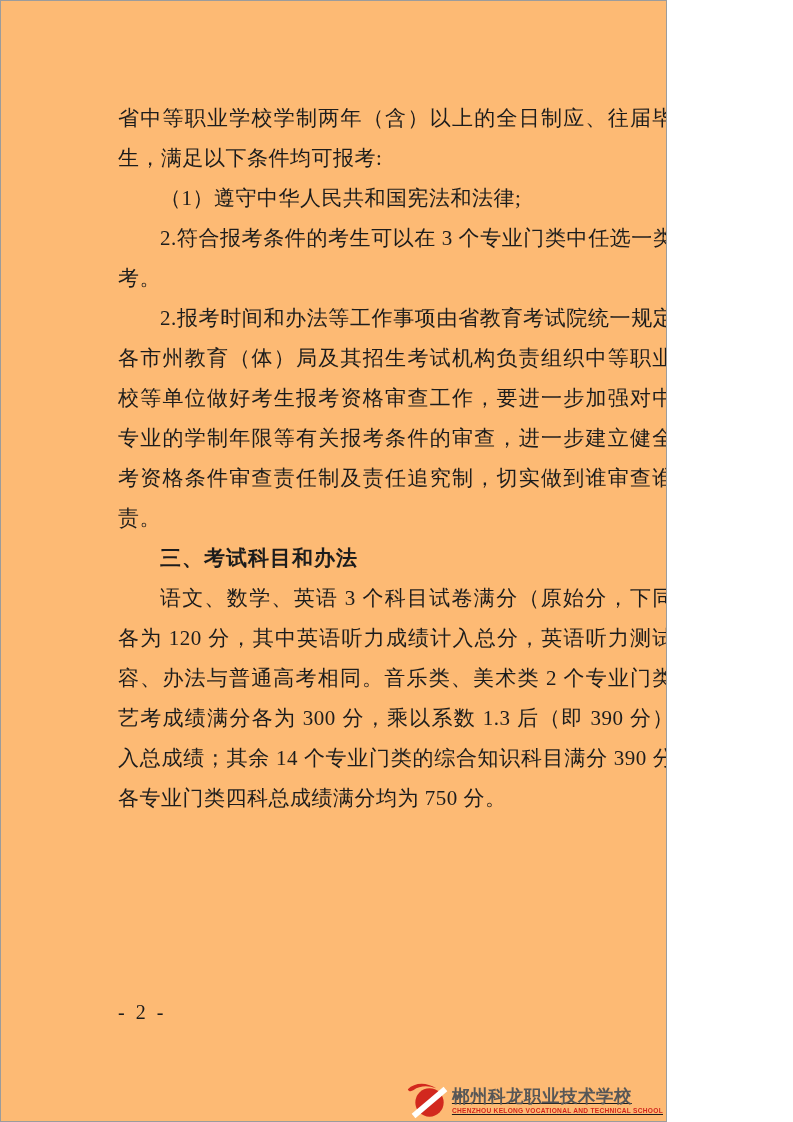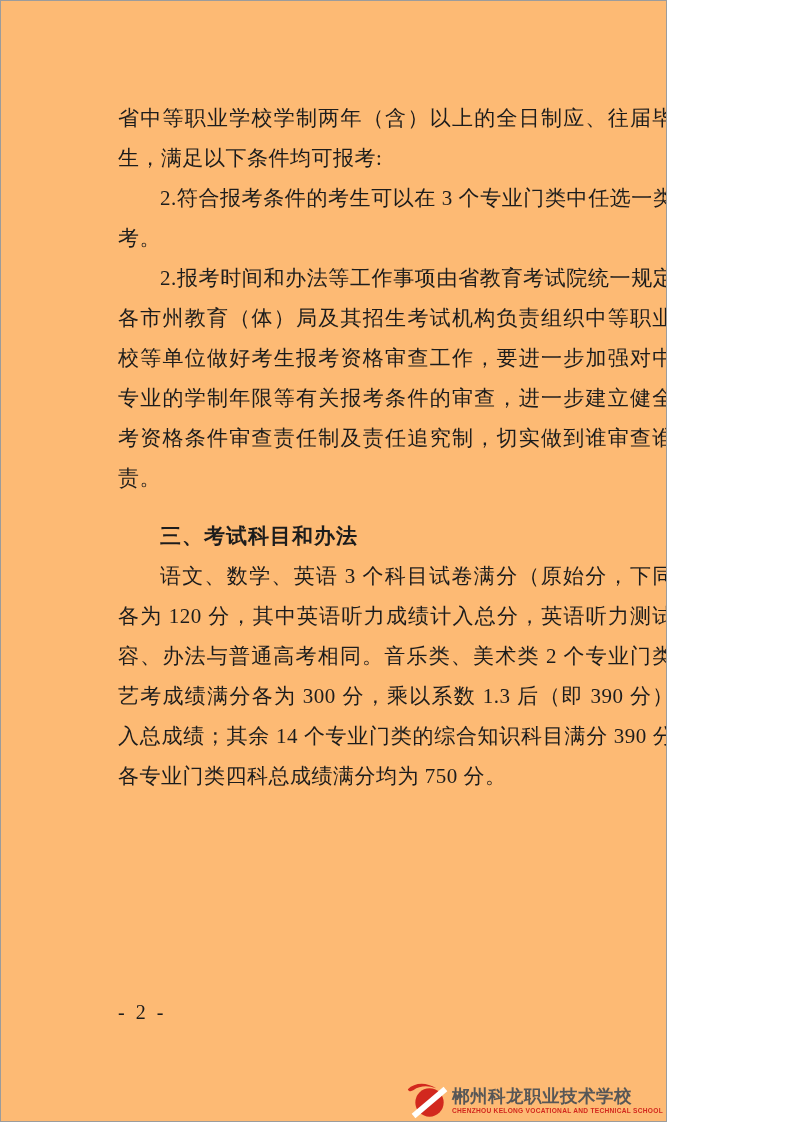--- a/index.html
+++ b/index.html
@@ -34,21 +34,20 @@
     word-break: break-all;
   }
   .doc-body p.indent {
     text-indent: 2em;
   }
   .doc-body p.heading {
     font-family: "Liberation Sans", "DejaVu Sans", sans-serif;
     font-weight: bold;
     font-size: 21px;
     letter-spacing: 1px;
-    margin-top: 18px;
   }
   .page-number {
     position: absolute;
     left: 117px;
     top: 1000px;
     font-size: 20px;
     letter-spacing: 3px;
     color: #1c1c1c;
   }
   .school-logo {
@@ -61,20 +60,21 @@
   }
   .logo-icon {
     width: 42px;
     height: 40px;
     flex: 0 0 auto;
   }
   .logo-text {
     display: flex;
     flex-direction: column;
     justify-content: center;
+    text-decoration: underline;
   }
   .logo-zh {
     font-family: "Liberation Sans", "DejaVu Sans", sans-serif;
     font-weight: bold;
     font-size: 17.5px;
     line-height: 20px;
     letter-spacing: 0.5px;
     color: #575757;
     white-space: nowrap;
   }
@@ -88,20 +88,21 @@
     white-space: nowrap;
   }
 </style>
 </head>
 <body>
 
 <div class="page">
 
   <main class="doc-body">
     <p>省中等职业学校学制两年（含）以上的全日制应、往届毕业生，满足以下条件均可报考:</p>
+    <p class="indent">（1）遵守中华人民共和国宪法和法律;</p>
     <p class="indent">2.符合报考条件的考生可以在 3 个专业门类中任选一类报考。</p>
     <p class="indent">2.报考时间和办法等工作事项由省教育考试院统一规定。各市州教育（体）局及其招生考试机构负责组织中等职业学校等单位做好考生报考资格审查工作，要进一步加强对中职专业的学制年限等有关报考条件的审查，进一步建立健全报考资格条件审查责任制及责任追究制，切实做到谁审查谁负责。</p>
     <p class="indent heading">三、考试科目和办法</p>
     <p class="indent">语文、数学、英语 3 个科目试卷满分（原始分，下同）各为 120 分，其中英语听力成绩计入总分，英语听力测试内容、办法与普通高考相同。音乐类、美术类 2 个专业门类的艺考成绩满分各为 300 分，乘以系数 1.3 后（即 390 分）计入总成绩；其余 14 个专业门类的综合知识科目满分 390 分。各专业门类四科总成绩满分均为 750 分。</p>
   </main>
 
   <div class="page-number">- 2 -</div>
 
   <div class="school-logo">
     <svg class="logo-icon" viewBox="0 0 50 48" xmlns="http://www.w3.org/2000/svg" aria-hidden="true">

